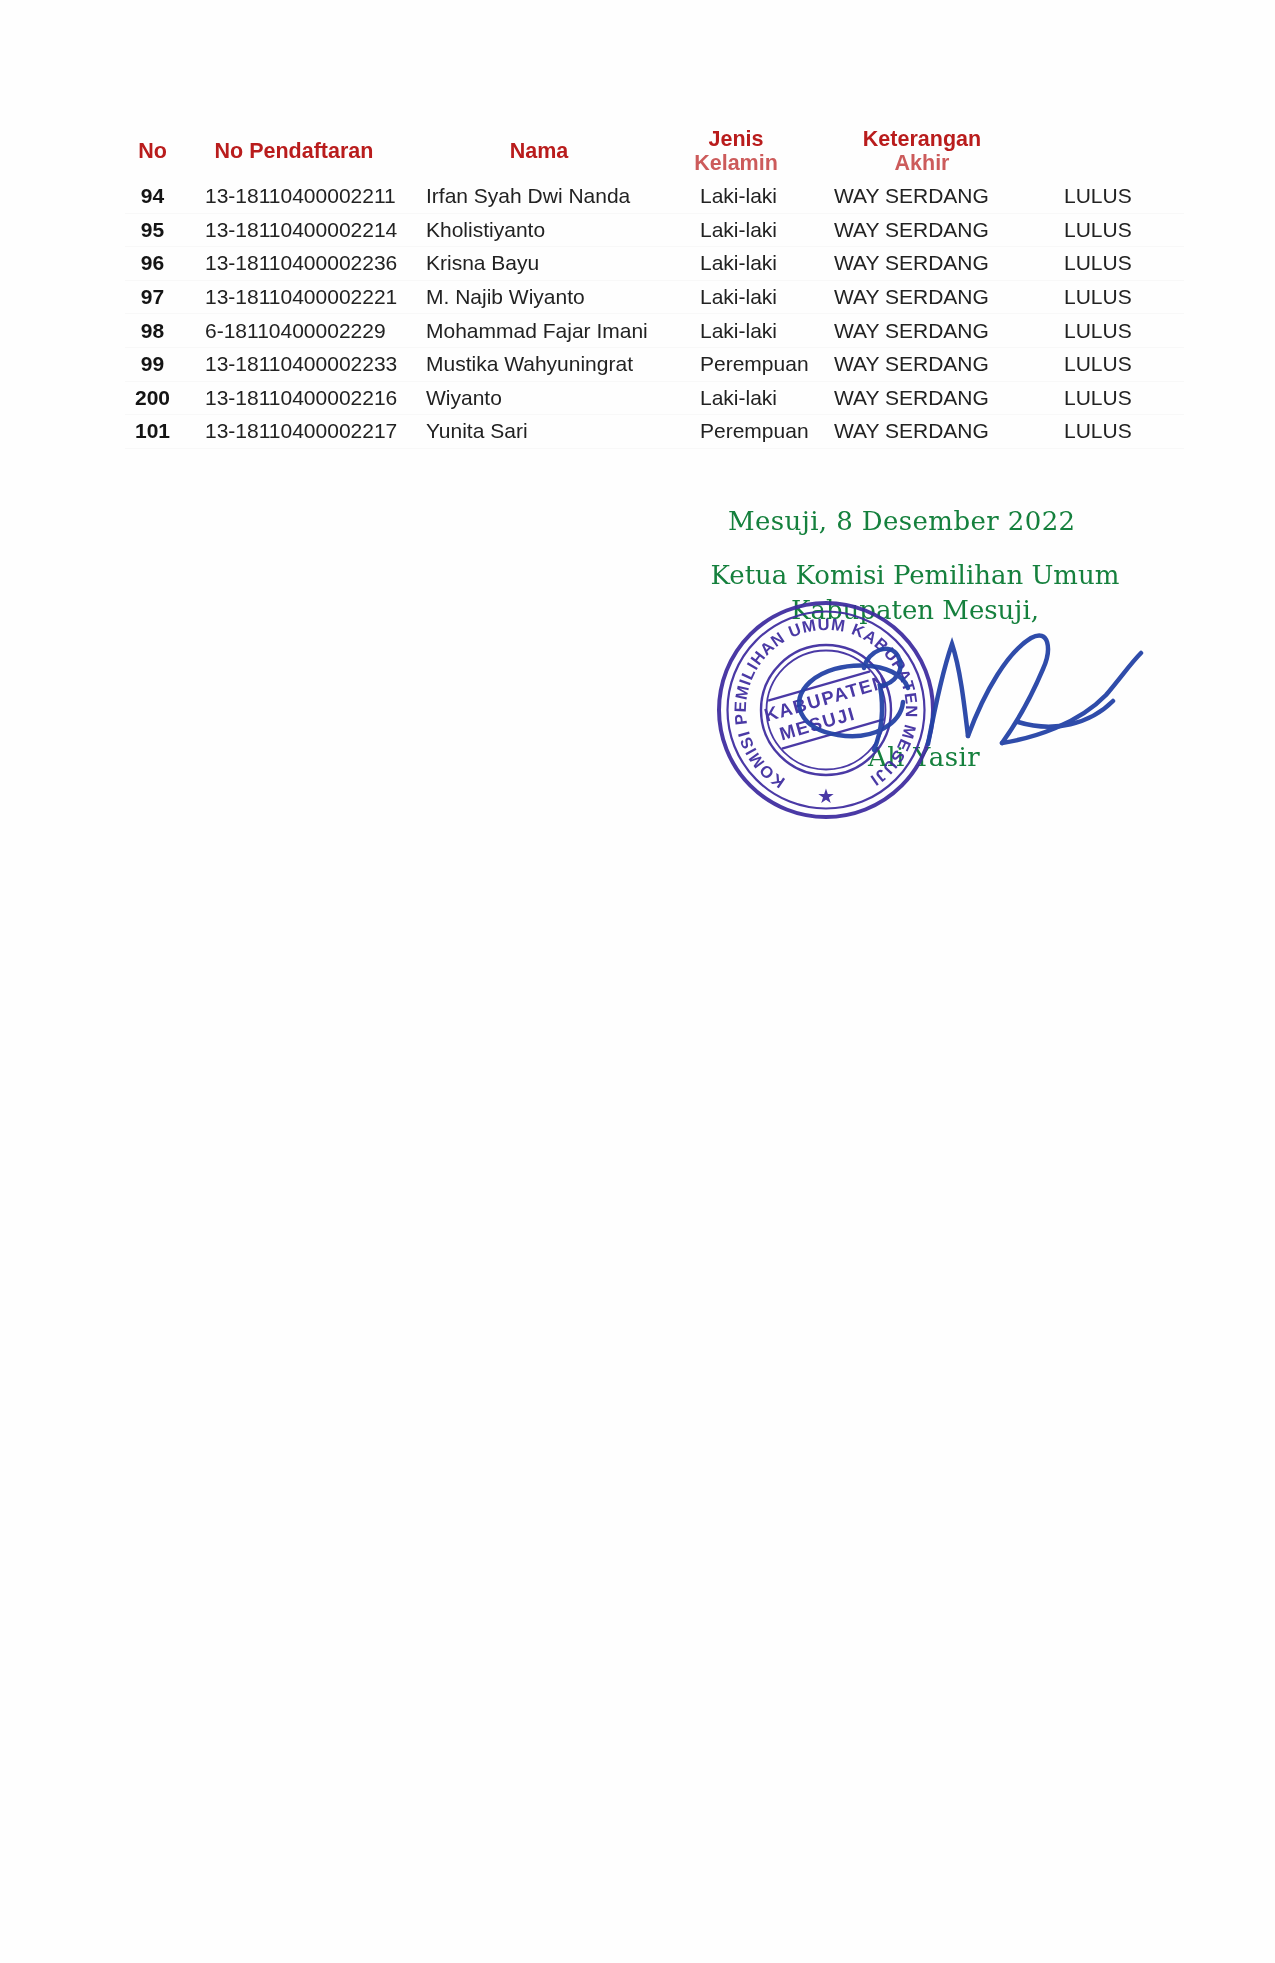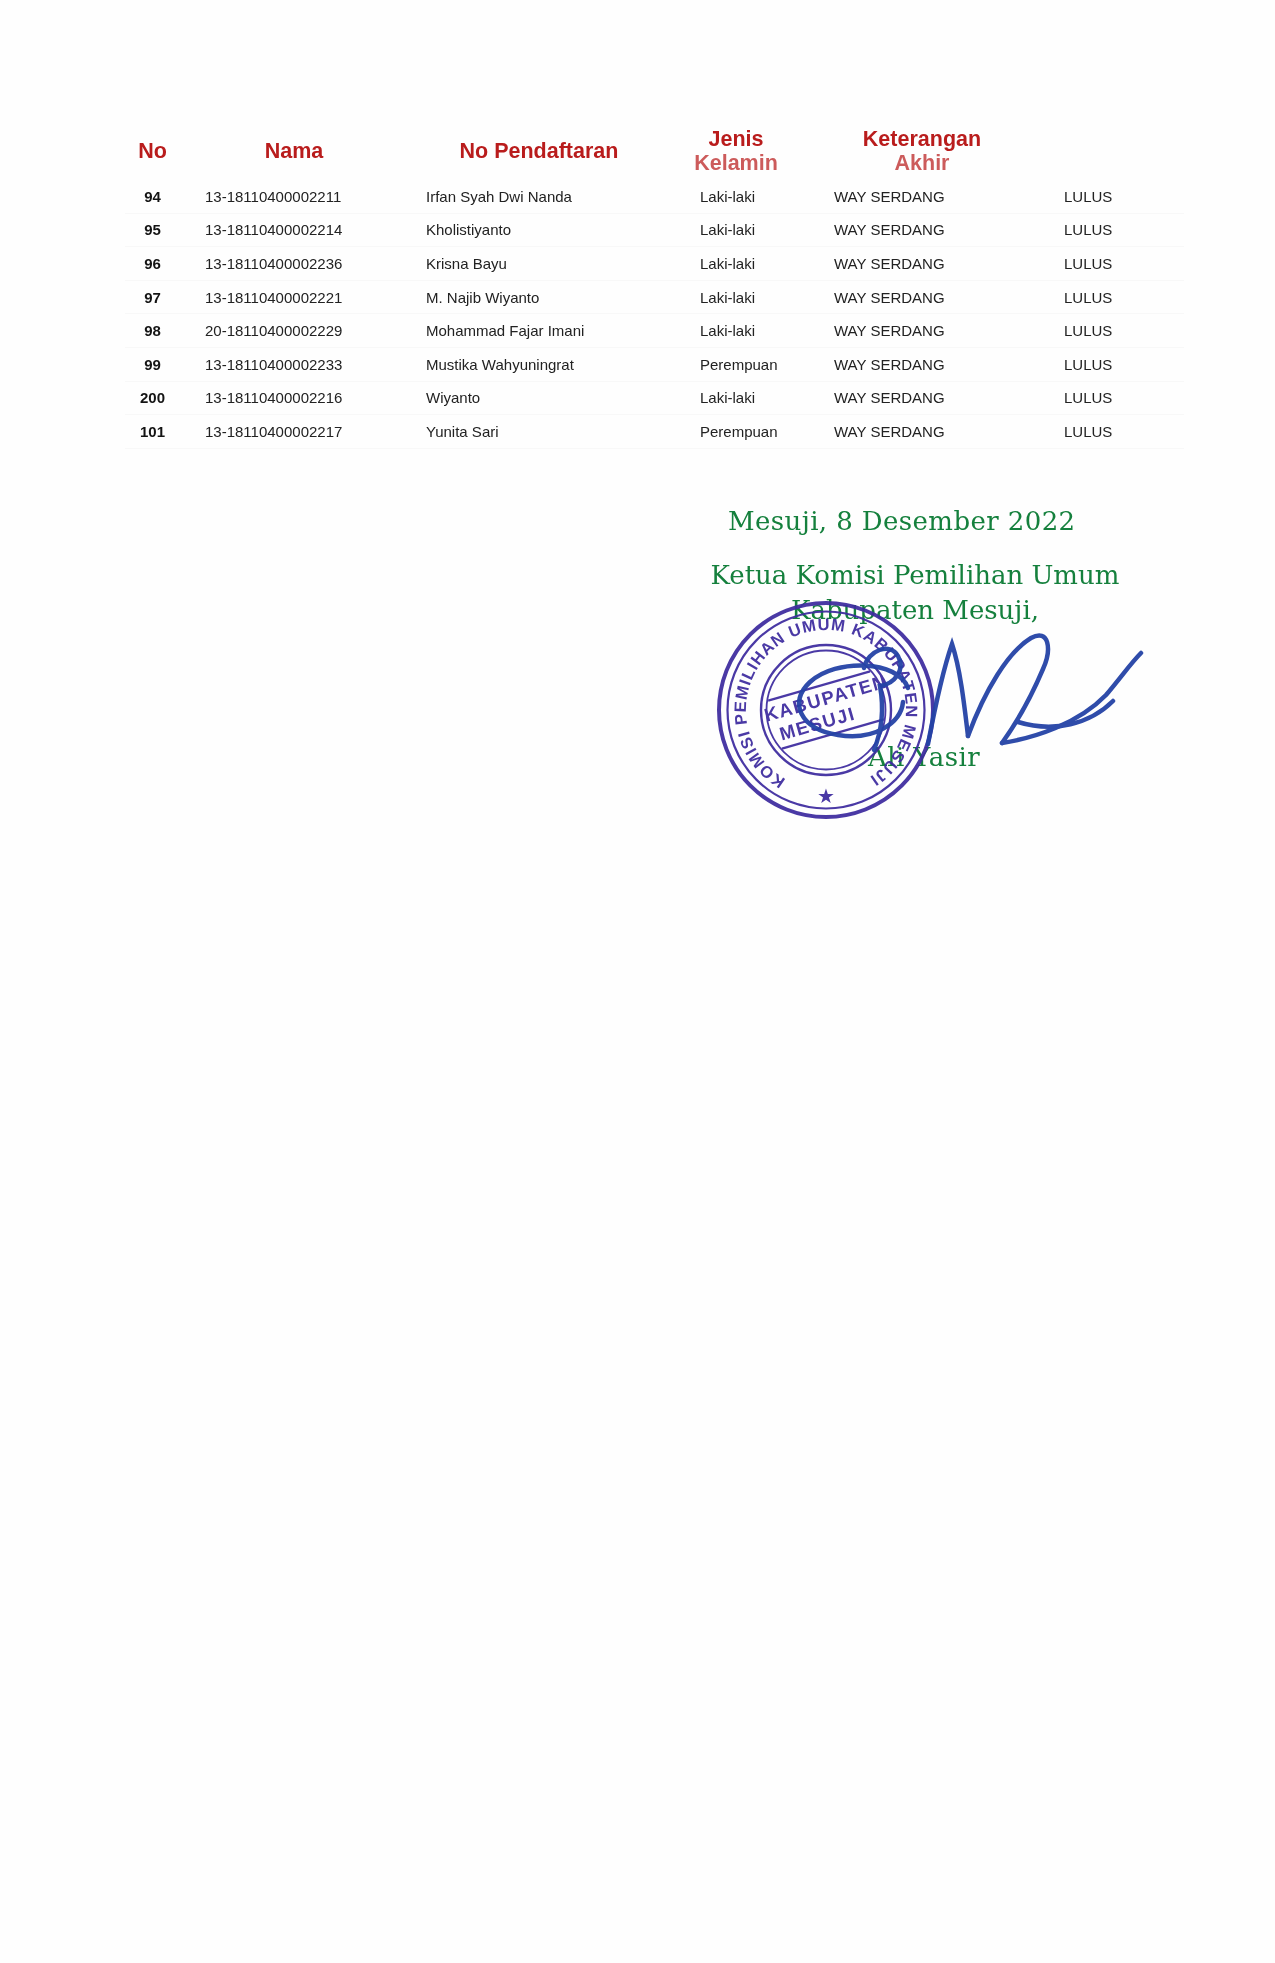--- a/index.html
+++ b/index.html
@@ -9,21 +9,21 @@
   }
   
   .doc-table{position:absolute;left:125px;top:122px;width:1059px;filter:blur(0.25px);}
   .grid-row{display:grid;grid-template-columns:55px 228px 262px 132px 240px 142px;}
   .thead-row{height:58px;}
   .thead-row .cell{
     display:flex;flex-direction:column;justify-content:center;align-items:center;
     text-align:center;font-weight:bold;font-size:21.5px;line-height:24px;color:#b91c1c;
   }
   .trow{height:32.6px;align-items:center;border-bottom:1px solid rgba(0,0,0,0.025);}
-  .trow .cell{font-size:15px;white-space:nowrap;color:#222;}
+  .trow .cell{font-size:21px;white-space:nowrap;color:#222;}
   .trow .c-no{font-weight:bold;text-align:center;color:#141414;}
   .c-reg{padding-left:25px;}
   .c-nama{padding-left:18px;}
   .c-jk{padding-left:30px;}
   .c-kec{padding-left:32px;}
   .c-ket{padding-left:22px;}
   .dim{opacity:.72;}
   .hline:empty{display:none;}
   
   .serif{font-family:"DejaVu Serif","Liberation Serif",serif;color:#15803d;}
@@ -41,25 +41,25 @@
 
 <div class="page">
 
   <div class="doc-table">
     <div class="grid-row thead-row">
       <div class="cell">
         <span class="hline">No</span>
 
       </div>
       <div class="cell">
-        <span class="hline">Nama</span>
+        <span class="hline">No Pendaftaran</span>
 
       </div>
       <div class="cell">
-        <span class="hline">No Pendaftaran</span>
+        <span class="hline">Nama</span>
 
       </div>
       <div class="cell">
         <span class="hline">Jenis</span>
         <span class="hline dim">Kelamin</span>
       </div>
       <div class="cell">
         <span class="hline">Keterangan</span>
         <span class="hline dim">Akhir</span>
       </div>
@@ -92,21 +92,21 @@
         <div class="grid-row trow">
           <div class="cell c-no">97</div>
           <div class="cell c-reg">13-18110400002221</div>
           <div class="cell c-nama">M. Najib Wiyanto</div>
           <div class="cell c-jk">Laki-laki</div>
           <div class="cell c-kec">WAY SERDANG</div>
           <div class="cell c-ket">LULUS</div>
         </div>
         <div class="grid-row trow">
           <div class="cell c-no">98</div>
-          <div class="cell c-reg">20-18110400002229</div>
+          <div class="cell c-reg">6-18110400002229</div>
           <div class="cell c-nama">Mohammad Fajar Imani</div>
           <div class="cell c-jk">Laki-laki</div>
           <div class="cell c-kec">WAY SERDANG</div>
           <div class="cell c-ket">LULUS</div>
         </div>
         <div class="grid-row trow">
           <div class="cell c-no">99</div>
           <div class="cell c-reg">13-18110400002233</div>
           <div class="cell c-nama">Mustika Wahyuningrat</div>
           <div class="cell c-jk">Perempuan</div>

